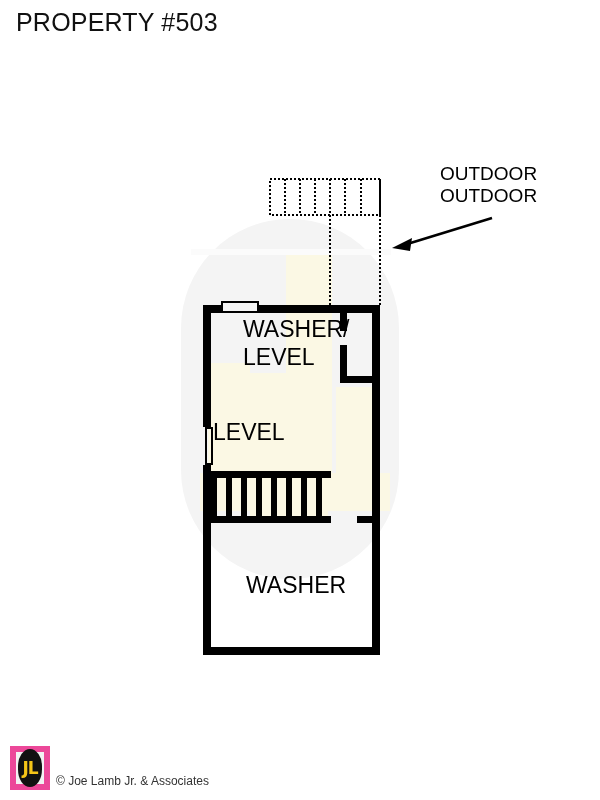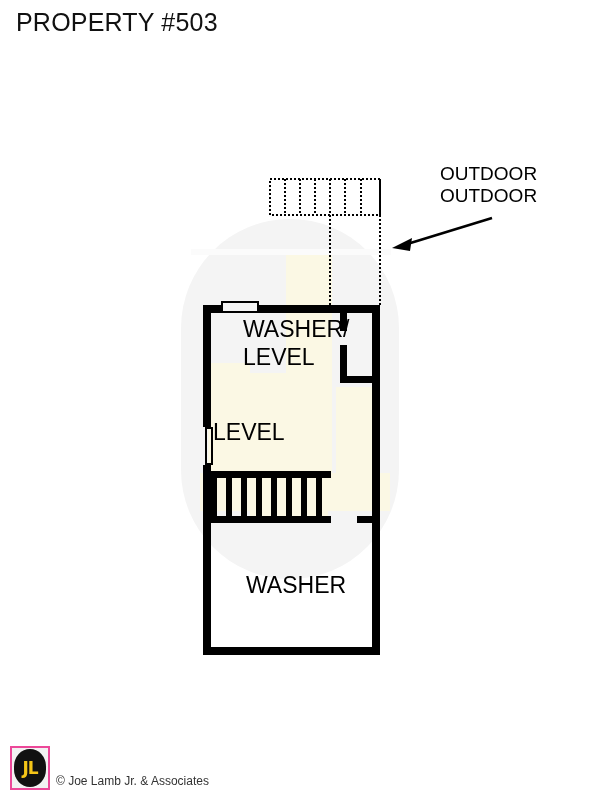--- a/index.html
+++ b/index.html
@@ -72,21 +72,21 @@
     position: absolute;
     left: 10px;
     bottom: 10px;
     display: flex;
     align-items: flex-end;
     gap: 6px;
   }
   #brand-logo {
     width: 40px;
     height: 44px;
-    border: 2px solid #ec4899;
+    border: 6px solid #ec4899;
     background: #f2f2f2;
     padding: 2px;
     box-sizing: border-box;
     display: flex;
     align-items: center;
     justify-content: center;
     flex: 0 0 auto;
   }
   #brand-logo .logo-oval {
     width: 32px;

